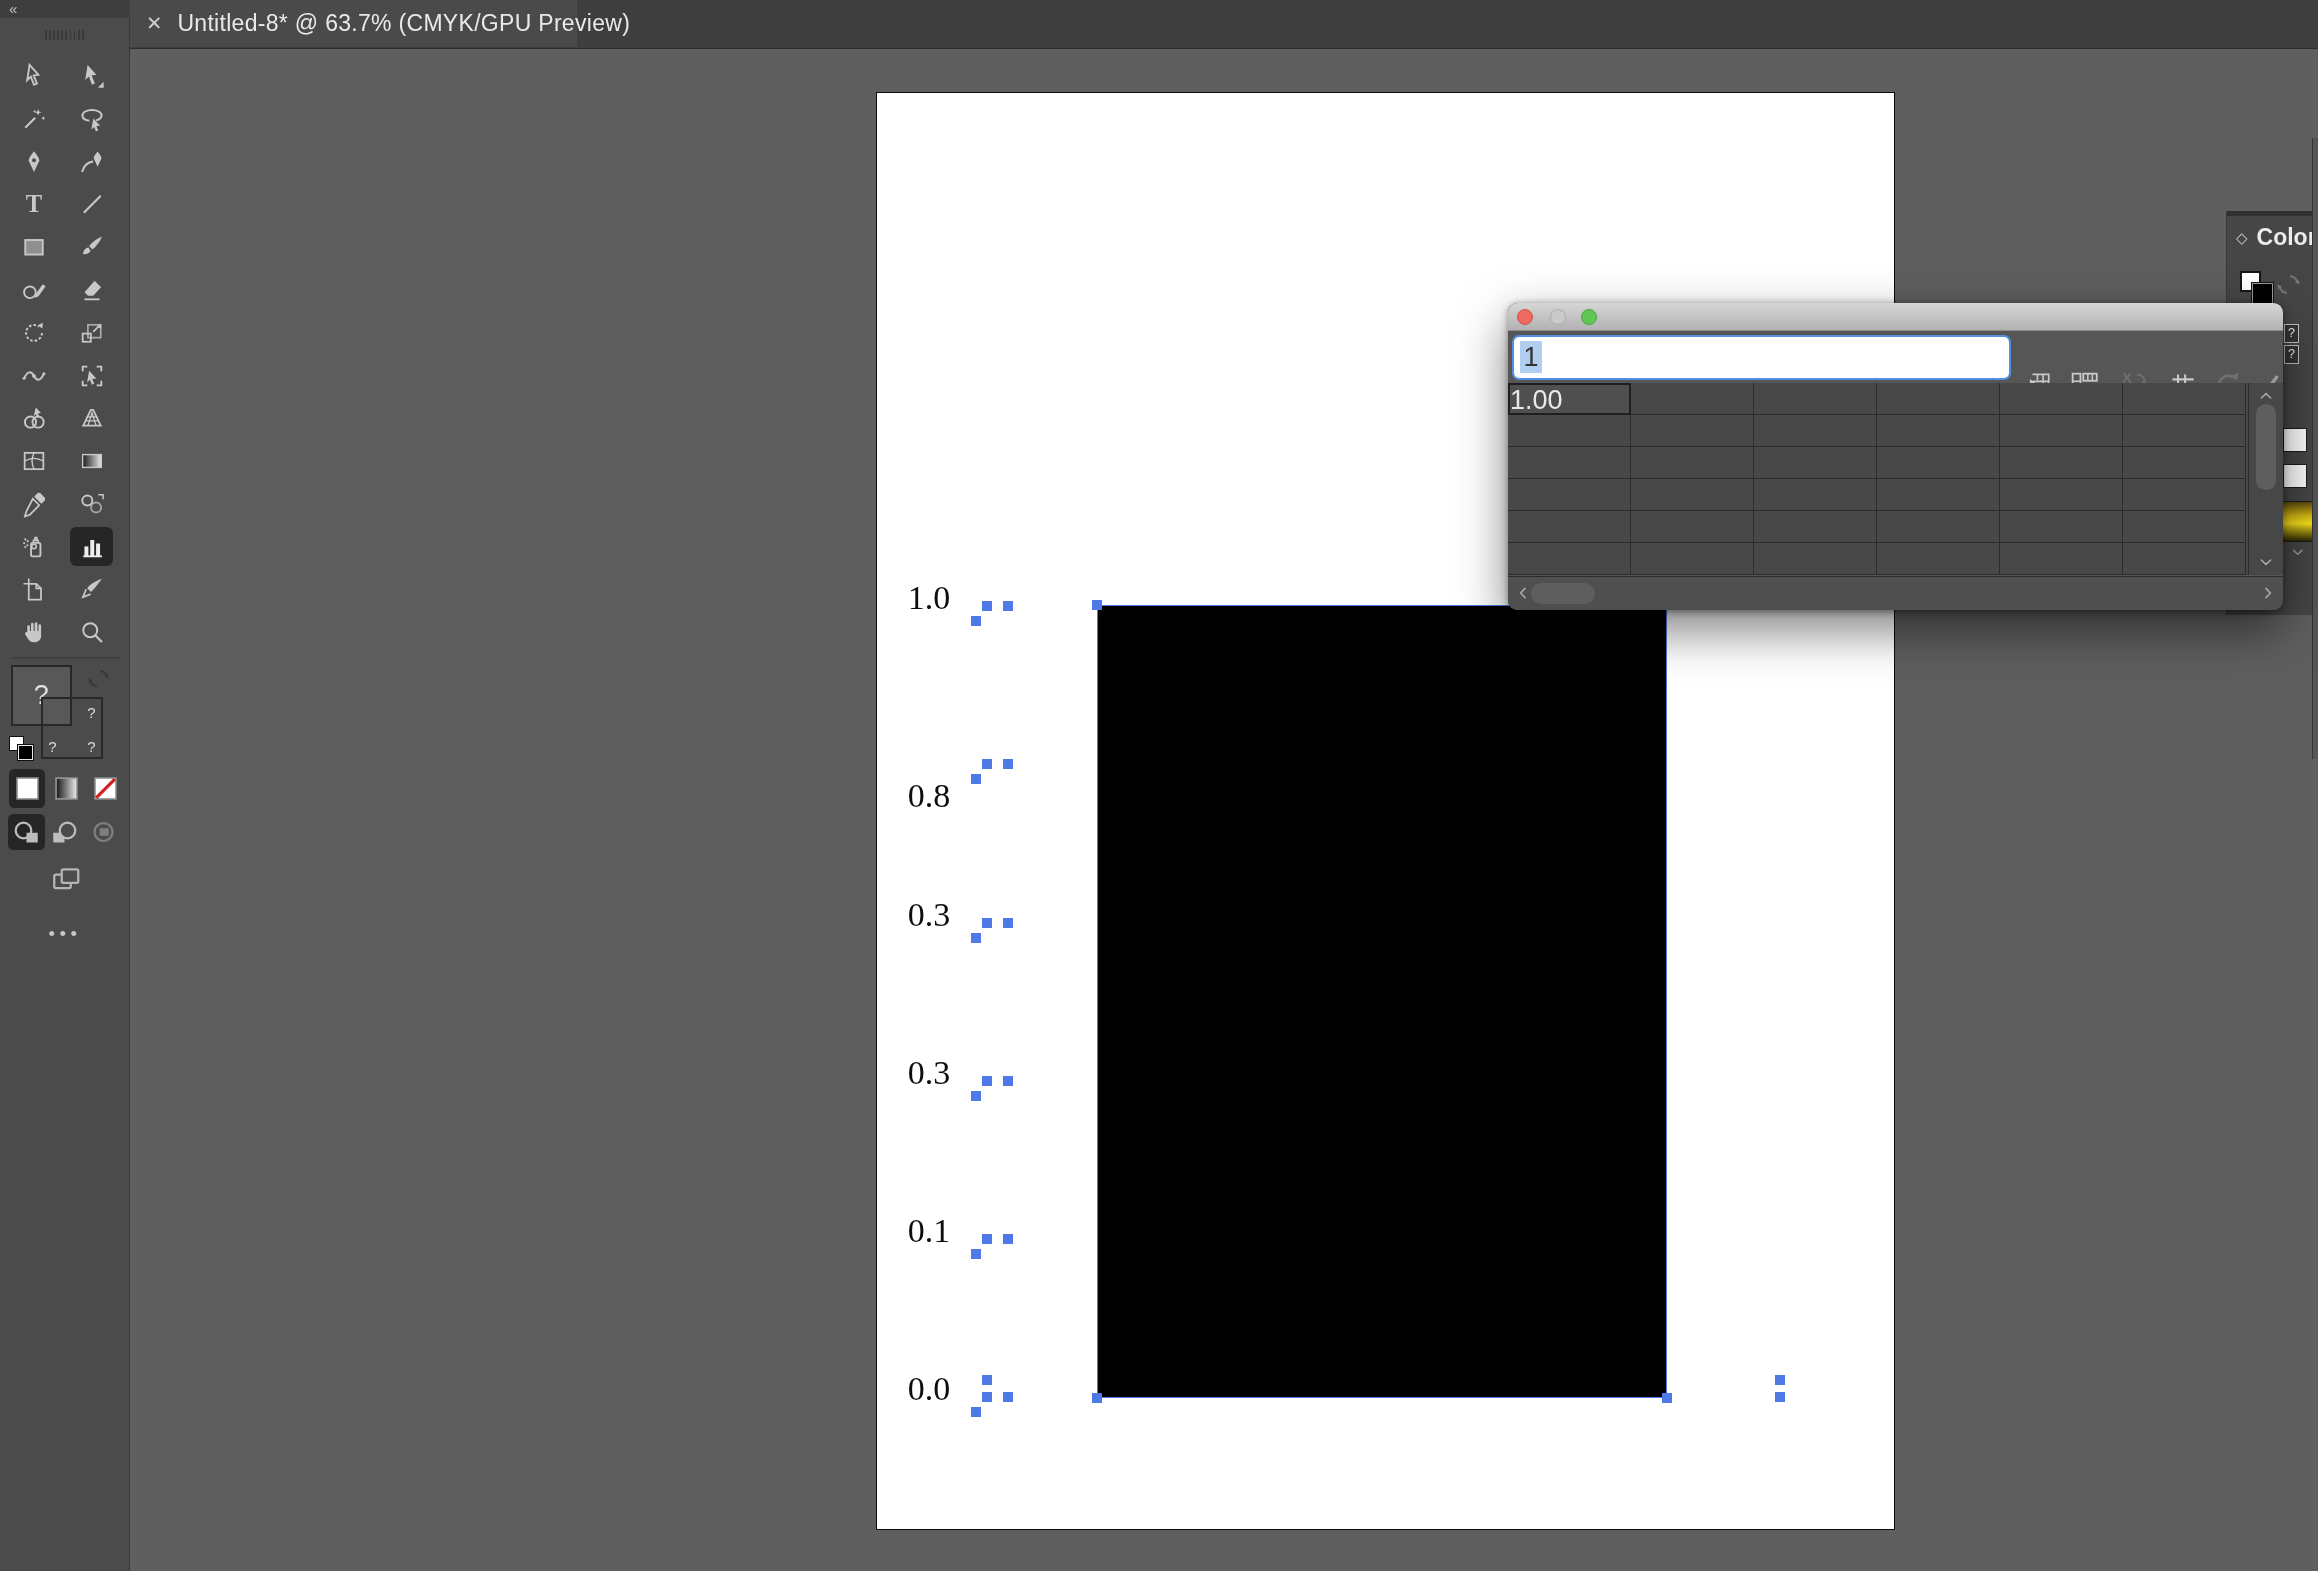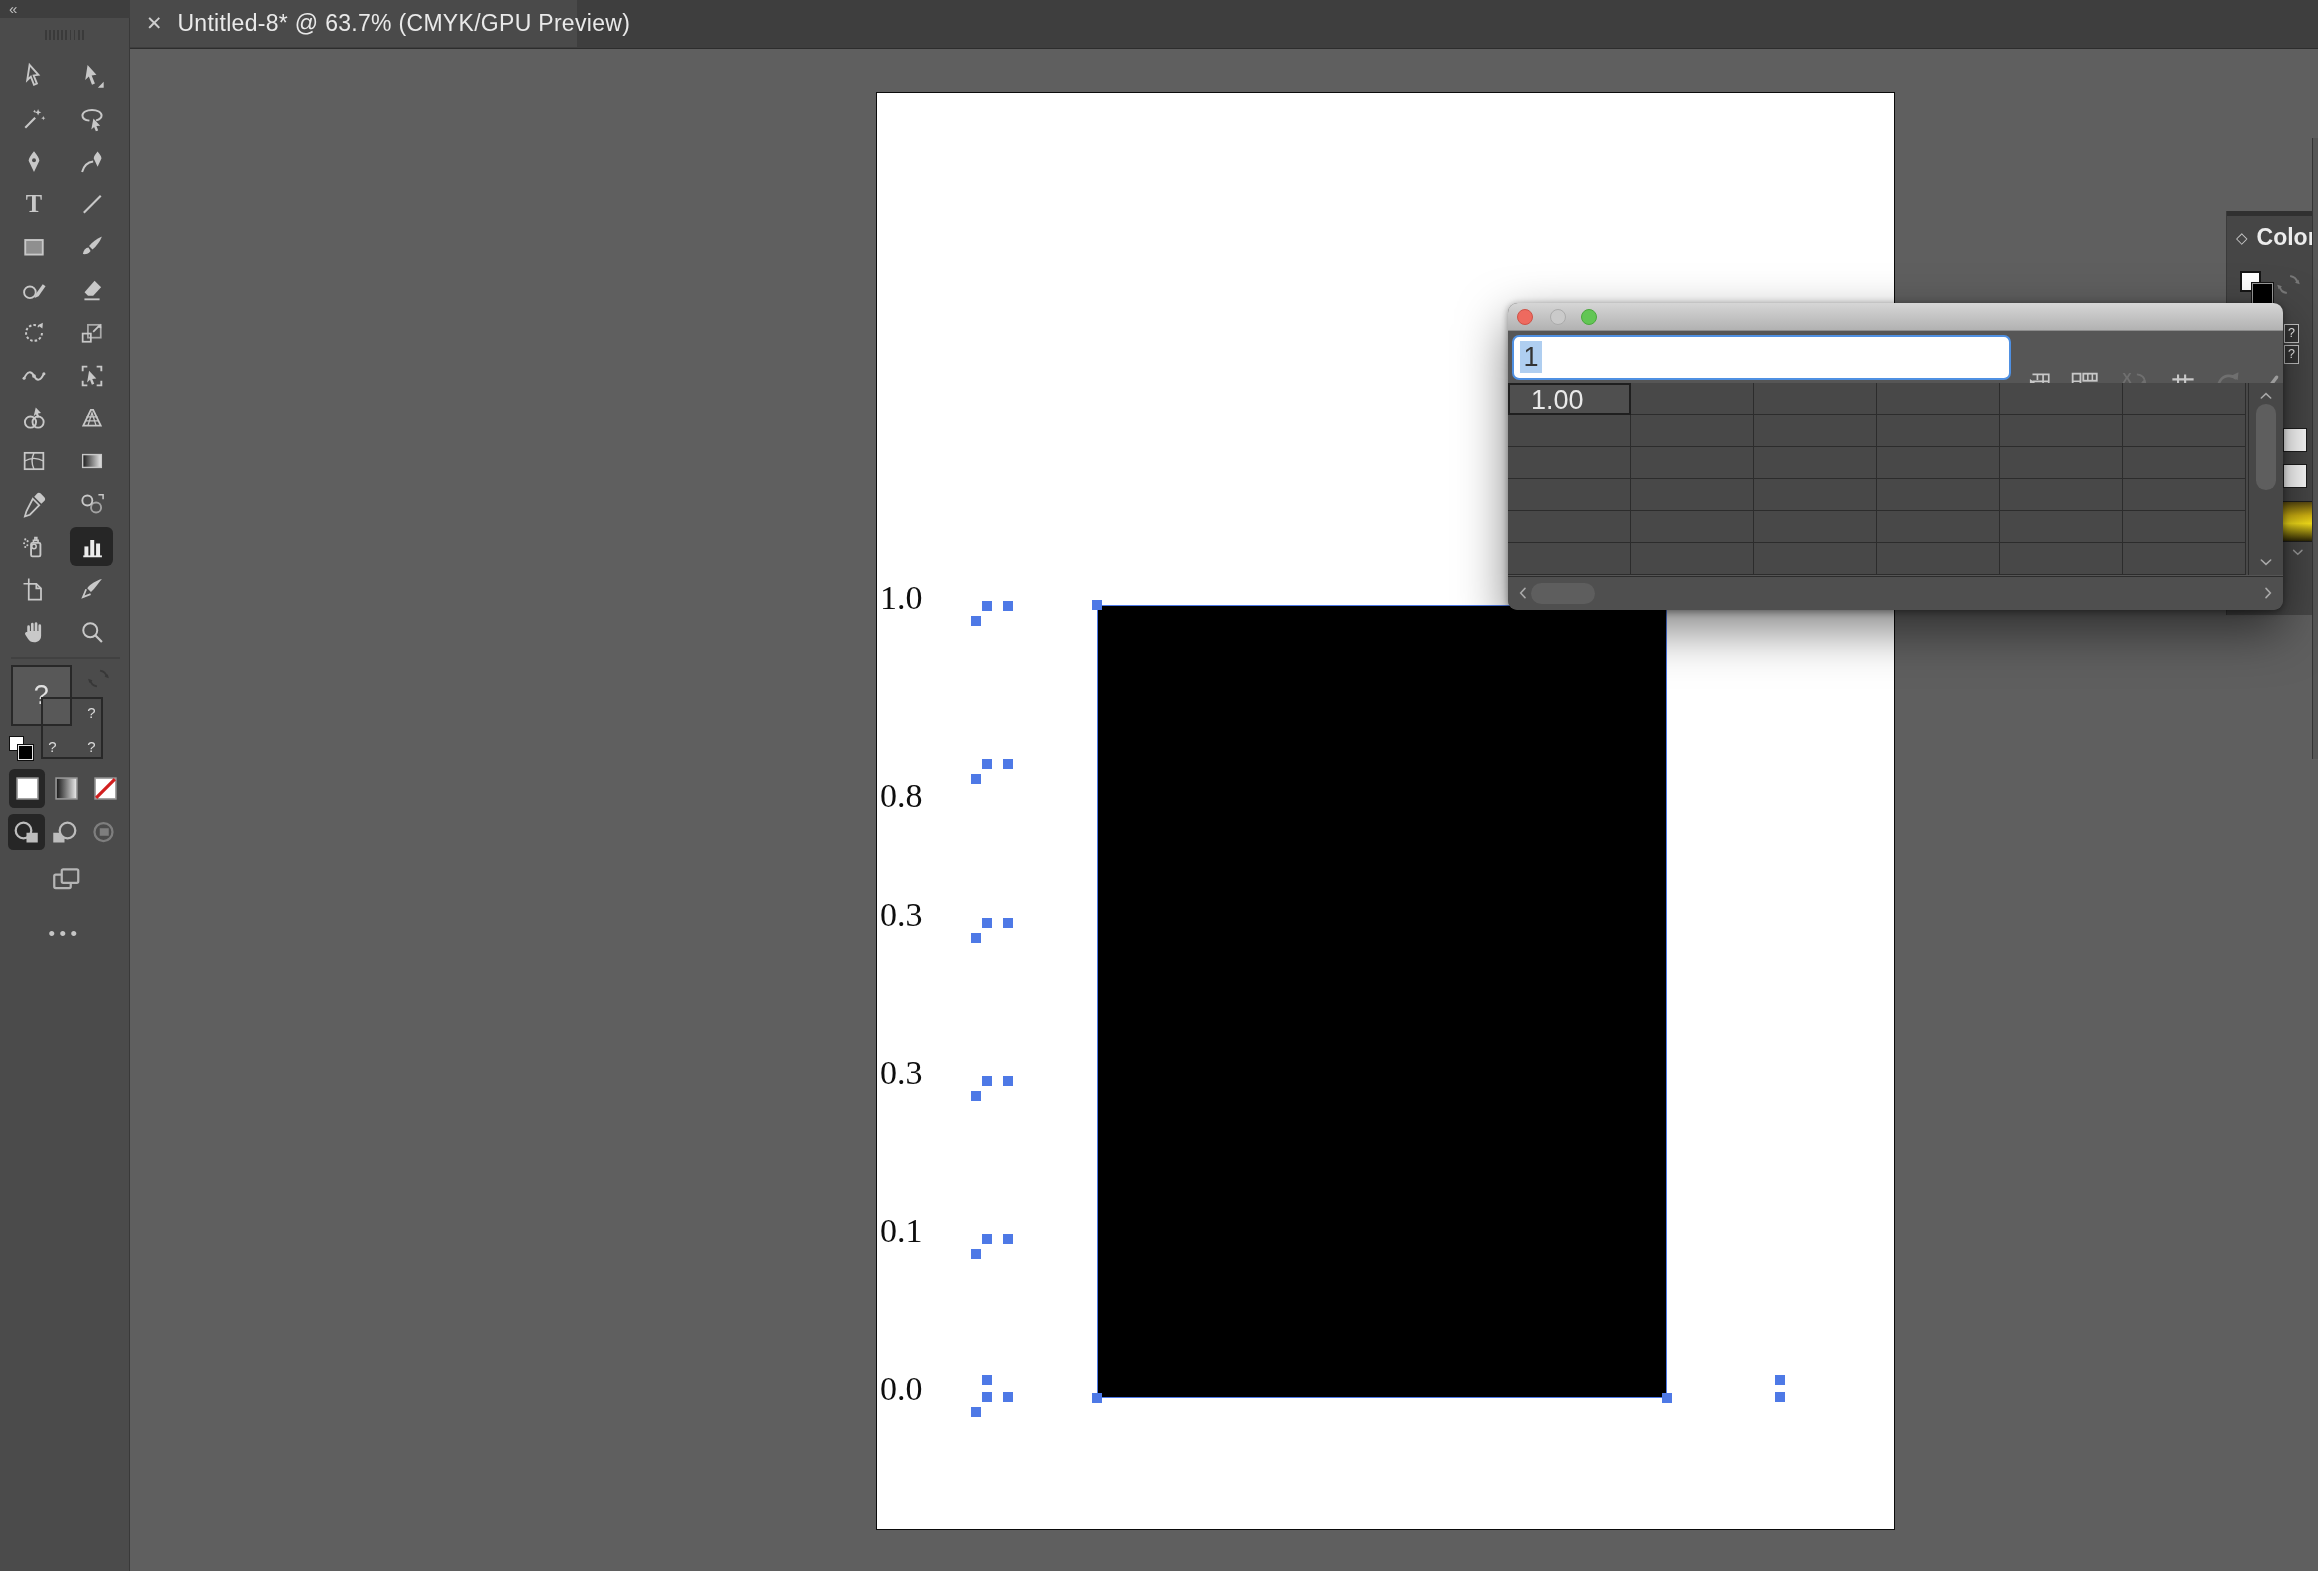--- a/index.html
+++ b/index.html
@@ -37,21 +37,21 @@
   .dmode{width:37px;height:36px;display:flex;align-items:center;justify-content:center;color:#bdbdbd;}
   .dmode.on{background:#262626;border-radius:5.3px;}
   .dmode svg{width:24px;height:24px;}
   .screenmode{left:44px;top:861px;width:43px;height:36px;color:#b5b5b5;}
   .dots3{left:32px;top:923px;width:66px;text-align:center;color:#c6c6c6;font-size:18.7px;letter-spacing:4.5px;}
 
   
   .artboard{left:876px;top:92px;width:1019px;height:1438px;background:#fff;border:1.8px solid #0b0b0b;z-index:1;}
   .blue{background:#4e79e6;}
   .handle{position:absolute;width:9.8px;height:9.8px;background:#4e79e6;z-index:6;}
-  .ylab{position:absolute;width:98px;text-align:left;font-family:"Liberation Serif",serif;
+  .ylab{position:absolute;width:98px;text-align:center;font-family:"Liberation Serif",serif;
         font-size:34px;color:#0e0e0e;line-height:1;z-index:5;}
   .bar-rect{left:1097px;top:605px;width:570px;height:793px;background:#000;border:1.8px solid #4e79e6;z-index:4;}
 
   
   .dockstrip{left:2312px;top:138px;width:6.2px;height:621px;background:#565656;border-left:1.8px solid #343434;z-index:12;}
   .colorpanel{left:2226px;top:211px;width:93px;height:404px;background:#464646;border-left:0.9px solid #3a3a3a;z-index:10;}
   .cp-topband{position:absolute;left:0;top:0;width:93px;height:4.5px;background:#303030;}
   .cp-head{position:absolute;left:9px;top:13.4px;display:flex;align-items:center;color:#ececec;}
   .cp-diamond{font-size:15px;color:#c9c9c9;margin-right:9px;}
   .cp-title{font-size:23px;font-weight:bold;}
@@ -70,21 +70,21 @@
              background:linear-gradient(#d6d6d6,#b2b2b2);border-bottom:0.9px solid #8e8e8e;}
   .light{position:absolute;top:6.2px;width:16px;height:16px;border-radius:50%;}
   .dlg-entry{position:absolute;left:0;top:28px;width:775px;height:53px;background:#565656;}
   .entry-field{position:absolute;left:3.6px;top:3.6px;width:499px;height:45px;background:#fff;
                border:2.7px solid #4f90e2;border-radius:7.1px;display:flex;align-items:center;padding-left:6.2px;}
   .entry-text{font-size:27px;color:#333;background:#afcef0;padding:2.7px 3.6px;line-height:1;}
   .dbtn{position:absolute;top:37px;width:34px;height:34px;}
   .dbtn svg{width:34px;height:34px;}
   .dlg-grid{position:absolute;left:0;top:80px;width:775px;height:192px;background:#484848;}
   .cell{position:absolute;width:123px;height:32px;border-right:1.8px solid #2c2c2c;border-bottom:1.8px solid #2c2c2c;
-        color:#e2e2e2;font-size:27px;line-height:30px;padding-left:21px;overflow:hidden;}
+        color:#e2e2e2;font-size:27px;line-height:30px;padding-left:0;overflow:hidden;}
   .cell.selcell{background:#4f4f4f;border:2.7px solid #1f1f1f;color:#e9e9e9;}
   .vscroll{position:absolute;left:740px;top:80px;width:36px;height:192px;background:#474747;border-left:1.8px solid #2c2c2c;}
   .vthumb{position:absolute;left:7.1px;top:21.4px;width:19.6px;height:86px;background:#5e5e5e;border-radius:9.8px;}
   .hscroll{position:absolute;left:0;top:273px;width:775px;height:34px;background:#4f4f4f;border-top:1.8px solid #2c2c2c;}
   .hthumb{position:absolute;left:23px;top:6.2px;width:64px;height:20.5px;background:#5e5e5e;border-radius:10.7px;}
   .schev{position:absolute;color:#a8a8a8;width:16px;height:16px;}
   .schev svg{width:16px;height:16px;}
 </style>
 </head>
 <body>

